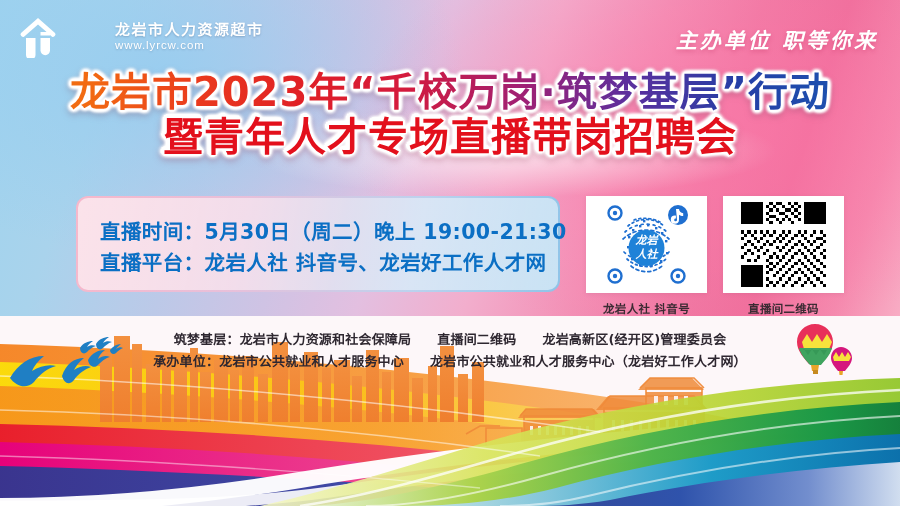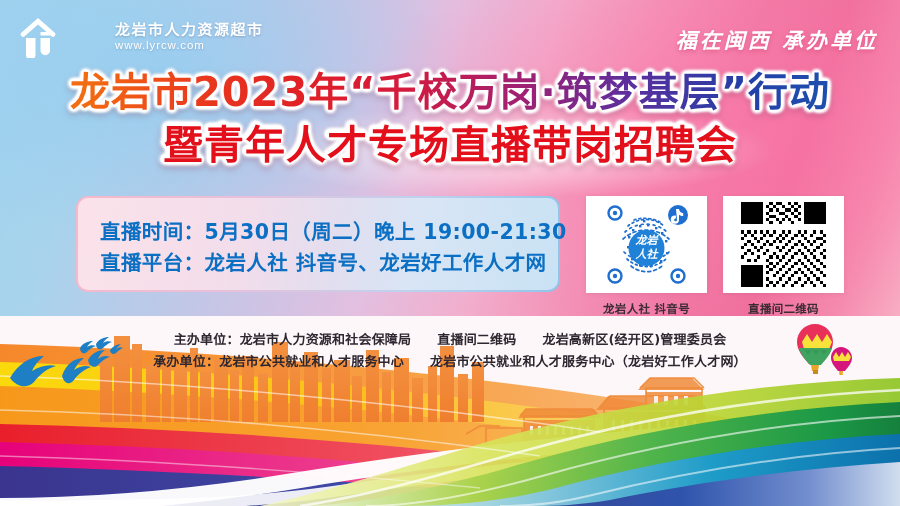--- a/index.html
+++ b/index.html
@@ -84,24 +84,23 @@
         #f07c16 0%, #f26a12 10%, #ea3a1d 22%,
         #e01f26 34%, #d41a3d 45%, #a02074 58%,
         #5b2f9e 70%, #253fa6 82%, #1d4fae 92%, #1b58b4 100%);
     -webkit-background-clip:text; background-clip:text;
     -webkit-text-fill-color:transparent; color:transparent;
     filter:drop-shadow(0 0 2px #fff) drop-shadow(1px 1px 0 #fff)
            drop-shadow(-1px 1px 0 #fff) drop-shadow(1px -1px 0 #fff)
            drop-shadow(-1px -1px 0 #fff) drop-shadow(0 3px 3px rgba(120,60,90,.28));
   }
   .title-l2 {
-    margin-top:9px;
     font-size:40px; font-weight:bold; line-height:1.12;
     letter-spacing:1px; white-space:nowrap;
-    font-family:Liberation Serif, serif;
+    font-family:Liberation Sans, sans-serif;
     color:#e3101c;
     -webkit-text-stroke:0px;
     filter:drop-shadow(0 0 2px #fff) drop-shadow(1.4px 1.4px 0 #fff)
            drop-shadow(-1.4px 1.4px 0 #fff) drop-shadow(1.4px -1.4px 0 #fff)
            drop-shadow(-1.4px -1.4px 0 #fff) drop-shadow(0 3px 3px rgba(150,50,80,.3));
   }
 
   
   .info-panel {
     position:absolute; left:76px; top:196px;
@@ -357,21 +356,21 @@
       <path d="M8,22 h9.5 v17 a4.7,4.7 0 0 1 -9.5,0 Z" fill="#ffffff"></path>
       <path d="M22.5,22 h9.5 v12.5 a4.7,4.7 0 0 1 -9.5,0 Z" fill="#ffffff"></path>
       <path d="M22.5,16 h9.5 v3.5 h-9.5 Z" fill="#ffffff"></path>
     </svg>
     <div class="brand-txt">
       <div class="brand-name">龙岩市人力资源超市</div>
       <div class="brand-url">www.lyrcw.com</div>
     </div>
   </div>
 
-  <div class="slogan">福在闽西 承办单位</div>
+  <div class="slogan">主办单位 职等你来</div>
 
   <div class="title-wrap">
     <div class="title-l1">龙岩市2023年“千校万岗·筑梦基层”行动</div>
     <div class="title-l2">暨青年人才专场直播带岗招聘会</div>
   </div>
 
   <div class="info-panel">
     <div class="info-row">直播时间：5月30日（周二）晚上 19:00-21:30</div>
     <div class="info-row">直播平台：龙岩人社 抖音号、龙岩好工作人才网</div>
   </div>
@@ -619,20 +618,20 @@
             <rect x="27" y="27" width="1" height="1"></rect>
           </g>
         </svg>
       </div>
       <div class="qr-cap">直播间二维码</div>
     </div>
   </div>
 
   <div class="orgs">
     <div class="org-line">
-      <span>主办单位：</span><span>龙岩市人力资源和社会保障局</span><span class="gap"></span><span>直播间二维码</span><span class="gap"></span><span>龙岩高新区(经开区)管理委员会</span>
+      <span>筑梦基层：</span><span>龙岩市人力资源和社会保障局</span><span class="gap"></span><span>直播间二维码</span><span class="gap"></span><span>龙岩高新区(经开区)管理委员会</span>
     </div>
     <div class="org-line">
       <span>承办单位：</span><span>龙岩市公共就业和人才服务中心</span><span class="gap"></span><span>龙岩市公共就业和人才服务中心（龙岩好工作人才网）</span>
     </div>
   </div>
 
 </div>
 
 </body></html>

